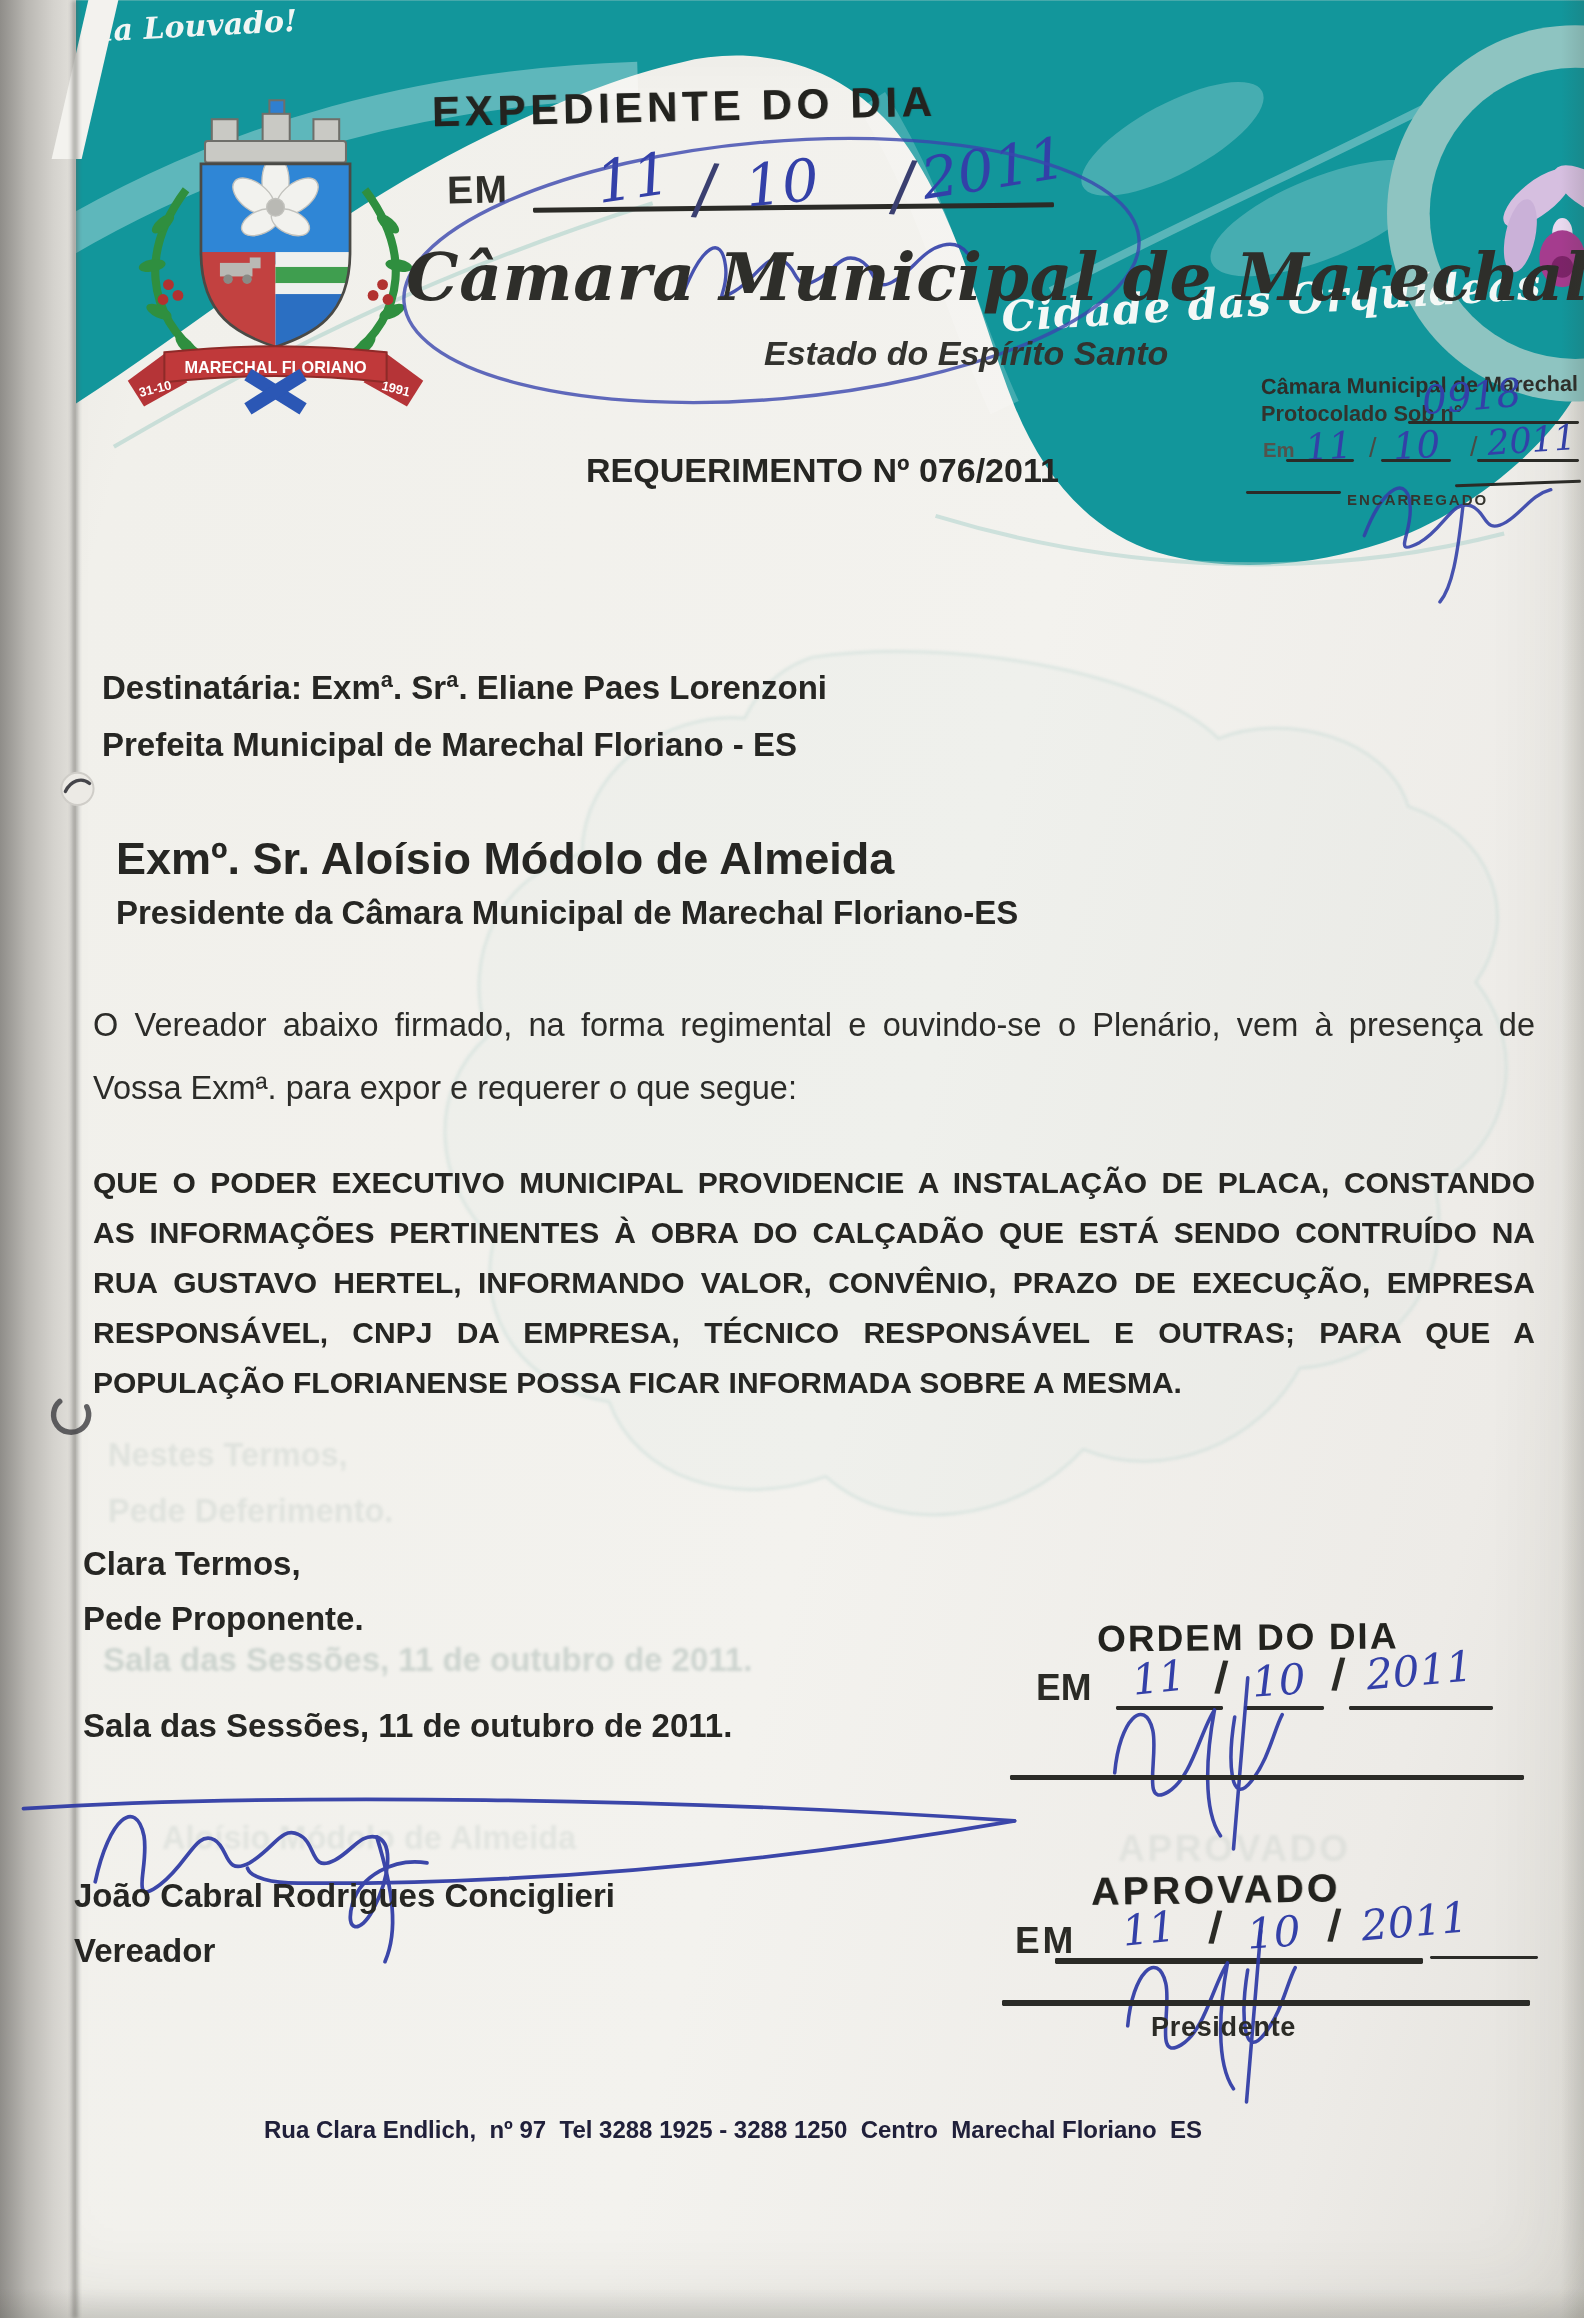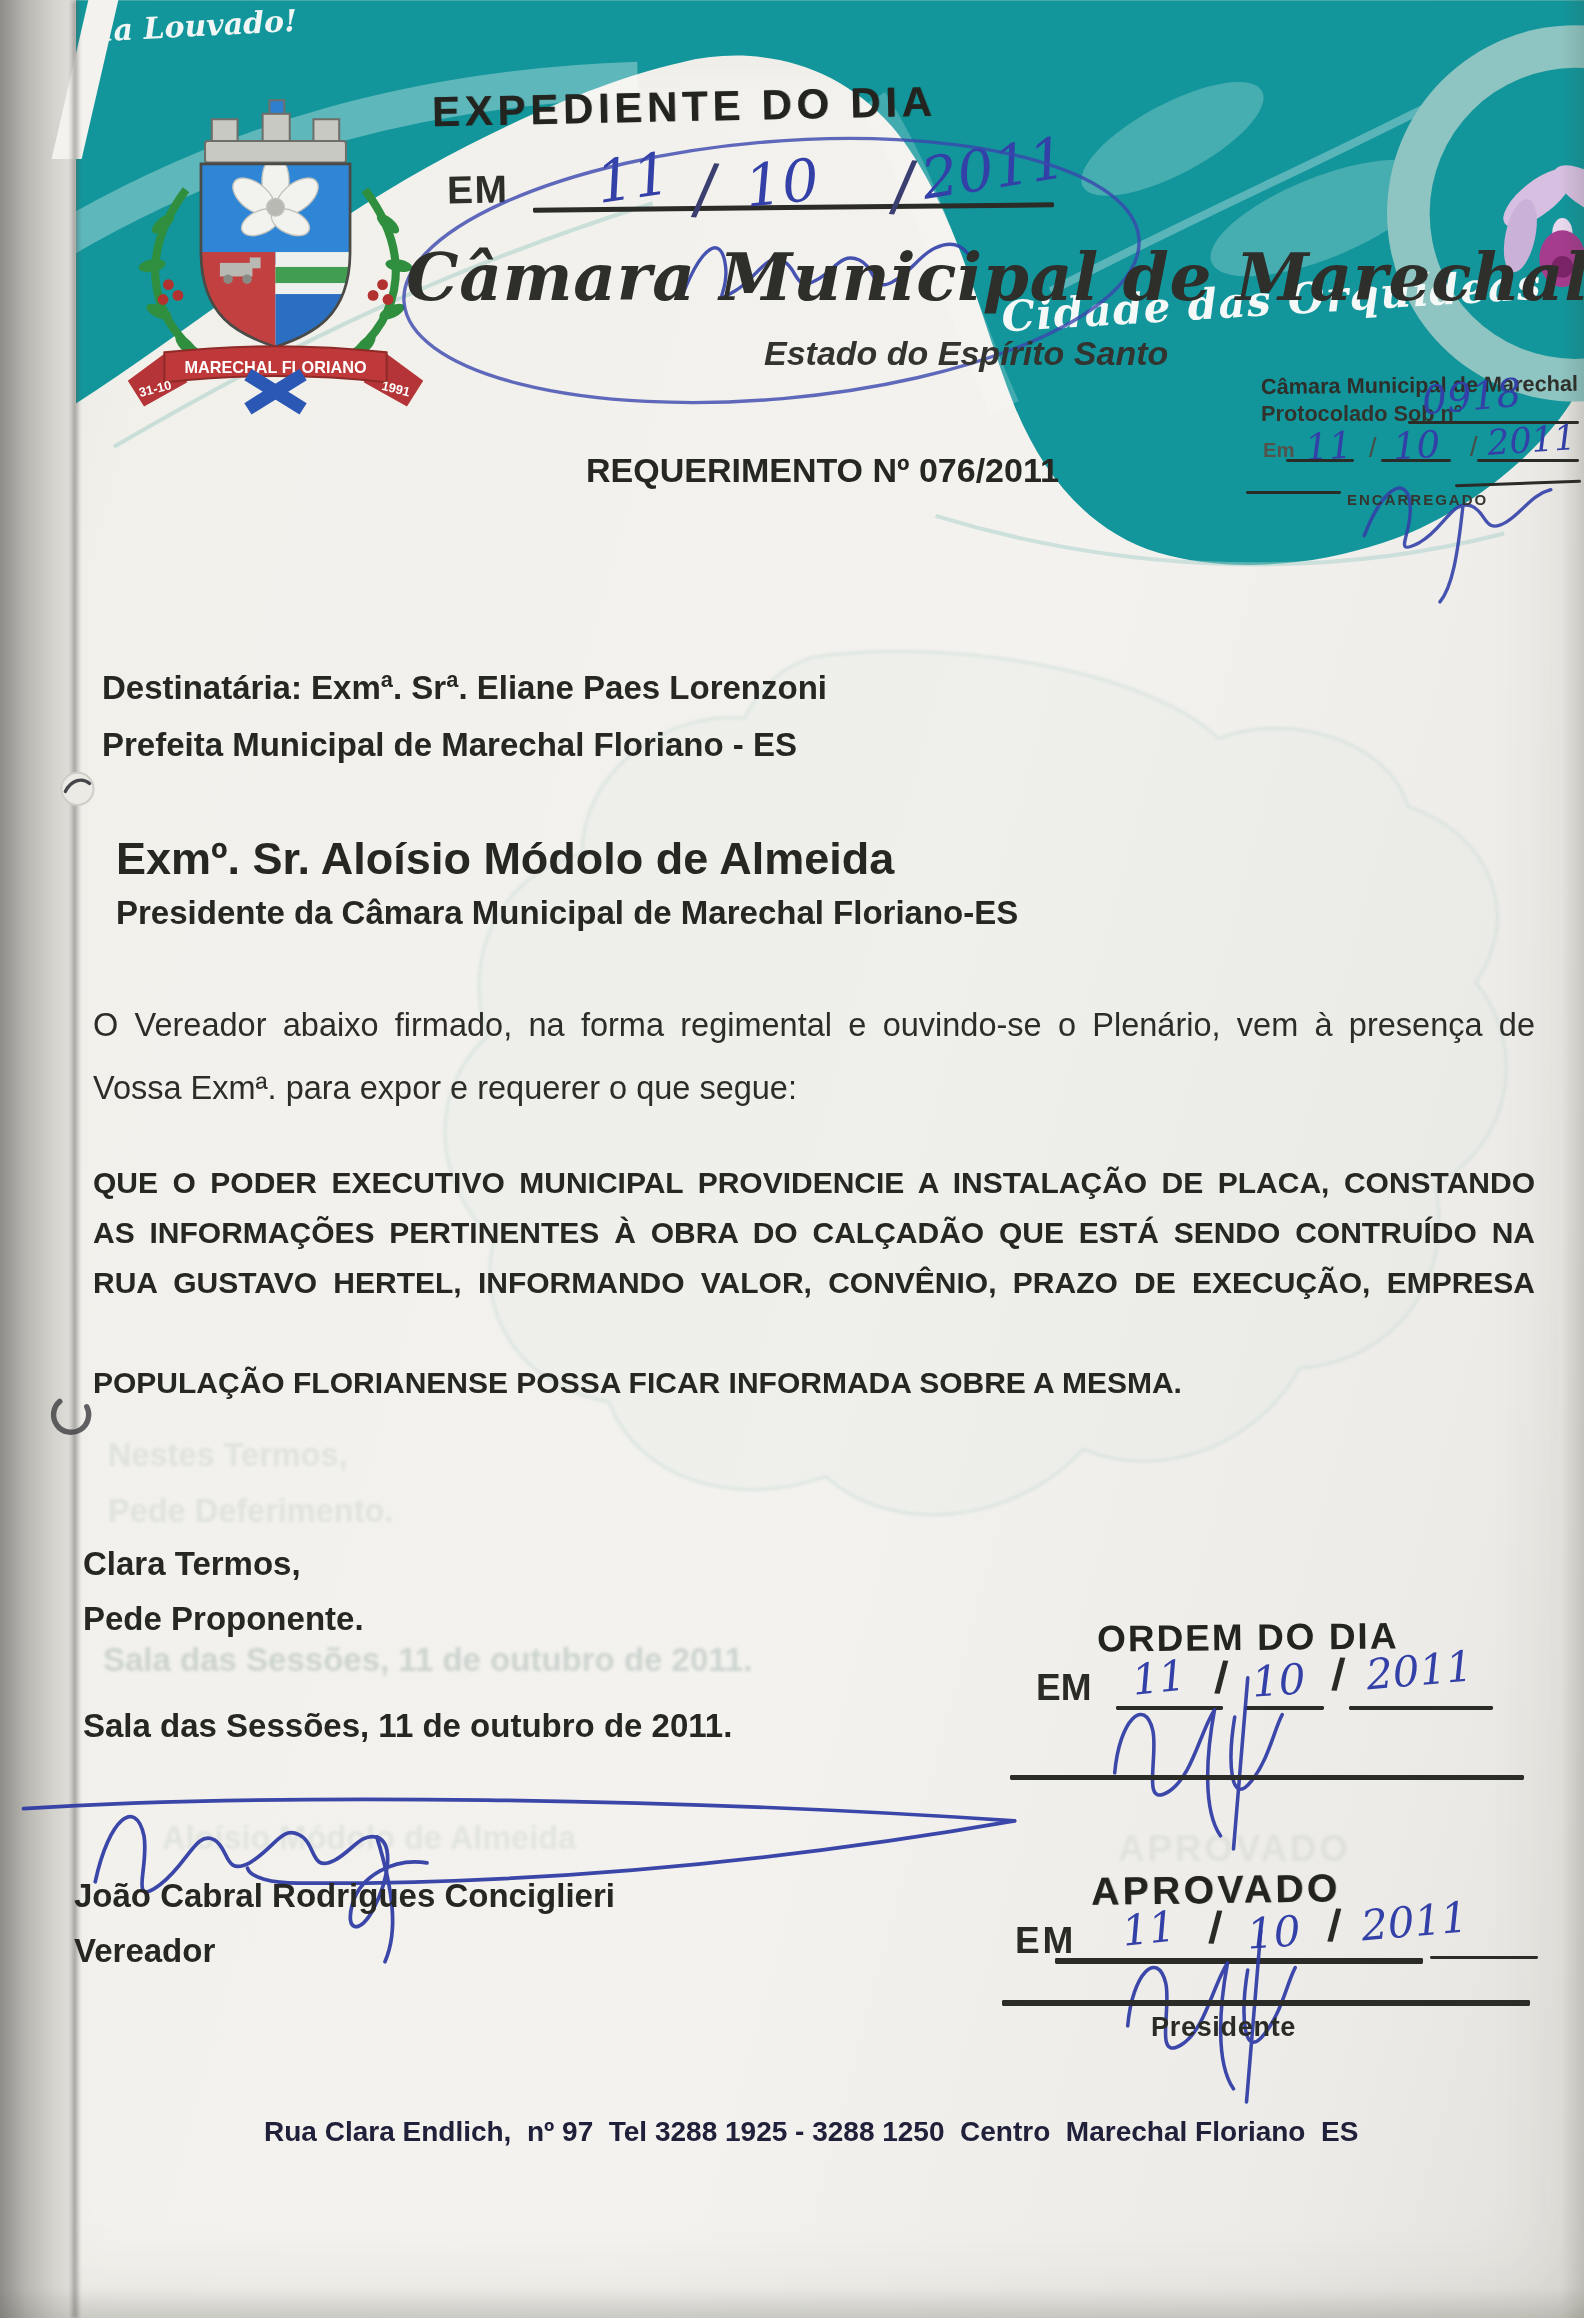--- a/index.html
+++ b/index.html
@@ -182,20 +182,21 @@
   <div class="abs doc b nw" style="left:102px;top:726px;font-size:33px;">Prefeita Municipal de Marechal Floriano - ES</div>
   <div class="abs doc b nw" style="left:116px;top:833px;font-size:45px;">Exmº. Sr. Aloísio Módolo de Almeida</div>
   <div class="abs doc b nw" style="left:116px;top:894px;font-size:33px;">Presidente da Câmara Municipal de Marechal Floriano-ES</div>
 
   <div class="abs doc jl" style="left:93px;top:1007px;width:1442px;font-size:32.5px;color:#2c2c29;">O Vereador abaixo firmado, na forma regimental e ouvindo-se o Plenário, vem à presença de</div>
   <div class="abs doc nw" style="left:93px;top:1070px;font-size:32.5px;color:#2c2c29;">Vossa Exmª. para expor e requerer o que segue:</div>
 
   <div class="abs doc b jl" style="left:93px;top:1166px;width:1442px;font-size:30px;">QUE O PODER EXECUTIVO MUNICIPAL PROVIDENCIE A INSTALAÇÃO DE PLACA, CONSTANDO</div>
   <div class="abs doc b jl" style="left:93px;top:1216px;width:1442px;font-size:30px;">AS INFORMAÇÕES PERTINENTES À OBRA DO CALÇADÃO QUE ESTÁ SENDO CONTRUÍDO NA</div>
   <div class="abs doc b jl" style="left:93px;top:1266px;width:1442px;font-size:30px;">RUA GUSTAVO HERTEL, INFORMANDO VALOR, CONVÊNIO, PRAZO DE EXECUÇÃO, EMPRESA</div>
+  <div class="abs doc b jl" style="left:93px;top:1316px;width:1442px;font-size:30px;">RESPONSÁVEL, CNPJ DA EMPRESA, TÉCNICO RESPONSÁVEL E OUTRAS; PARA QUE A</div>
   <div class="abs doc b nw" style="left:93px;top:1366px;font-size:30px;">POPULAÇÃO FLORIANENSE POSSA FICAR INFORMADA SOBRE A MESMA.</div>
 
   <div class="abs ghost nw" style="left:108px;top:1437px;font-size:32.5px;opacity:.22;">Nestes Termos,</div>
   <div class="abs ghost nw" style="left:108px;top:1493px;font-size:32.5px;opacity:.22;">Pede Deferimento.</div>
   <div class="abs ghost nw" style="left:103px;top:1641px;font-size:33px;opacity:.45;">Sala das Sessões, 11 de outubro de 2011.</div>
   <div class="abs ghost nw" style="left:162px;top:1820px;font-size:32.5px;opacity:.2;">Aloísio Módolo de Almeida</div>
   <div class="abs ghost nw" style="left:1118px;top:1828px;font-size:37px;letter-spacing:2.7px;opacity:.18;">APROVADO</div>
 
   <div class="abs doc b nw" style="left:83px;top:1545px;font-size:33px;">Clara Termos,</div>
   <div class="abs doc b nw" style="left:83px;top:1600px;font-size:33px;">Pede Proponente.</div>
@@ -243,19 +244,19 @@
   <div class="abs stamp nw" style="left:1151px;top:2012px;font-size:27px;letter-spacing:0.7px;color:#2b2b26;">Presidente</div>
 
   <svg class="abs" style="left:60px;top:766px;" width="47" height="47" viewBox="0 0 70 70">
     <circle cx="26" cy="34" r="24" fill="#eceae5" stroke="#cfcdc8" stroke-width="3"></circle>
     <path d="M8,38 C16,22 32,16 44,26" stroke="#45454a" stroke-width="5" fill="none" stroke-linecap="round"></path>
   </svg>
   <svg class="abs" style="left:53px;top:1381px;" width="54" height="61" viewBox="0 0 80 90">
     <path d="M10,30 a26,26 0 1,0 40,8" stroke="#3c3c40" stroke-width="8" fill="none" stroke-linecap="round" opacity=".8"></path>
   </svg>
 
-  <div class="abs b pre nw" style="left:264px;top:2116px;font-size:28px;color:#20203a;font-family:'Liberation Sans',sans-serif;">Rua Clara Endlich,  nº 97  Tel 3288 1925 - 3288 1250  Centro  Marechal Floriano  ES</div>
+  <div class="abs b pre nw" style="left:264px;top:2116px;font-size:24px;color:#20203a;font-family:'Liberation Sans',sans-serif;">Rua Clara Endlich,  nº 97  Tel 3288 1925 - 3288 1250  Centro  Marechal Floriano  ES</div>
 
   <div class="abs" style="right:0;top:0;width:23px;height:2319px;background:linear-gradient(270deg,rgba(60,60,50,.14),rgba(60,60,50,0));"></div>
   <div class="abs" style="left:0;bottom:0;width:1584px;height:31px;background:linear-gradient(0deg,rgba(60,60,50,.16),rgba(60,60,50,0));"></div>
 
 </div>
 
 
 </body></html>

